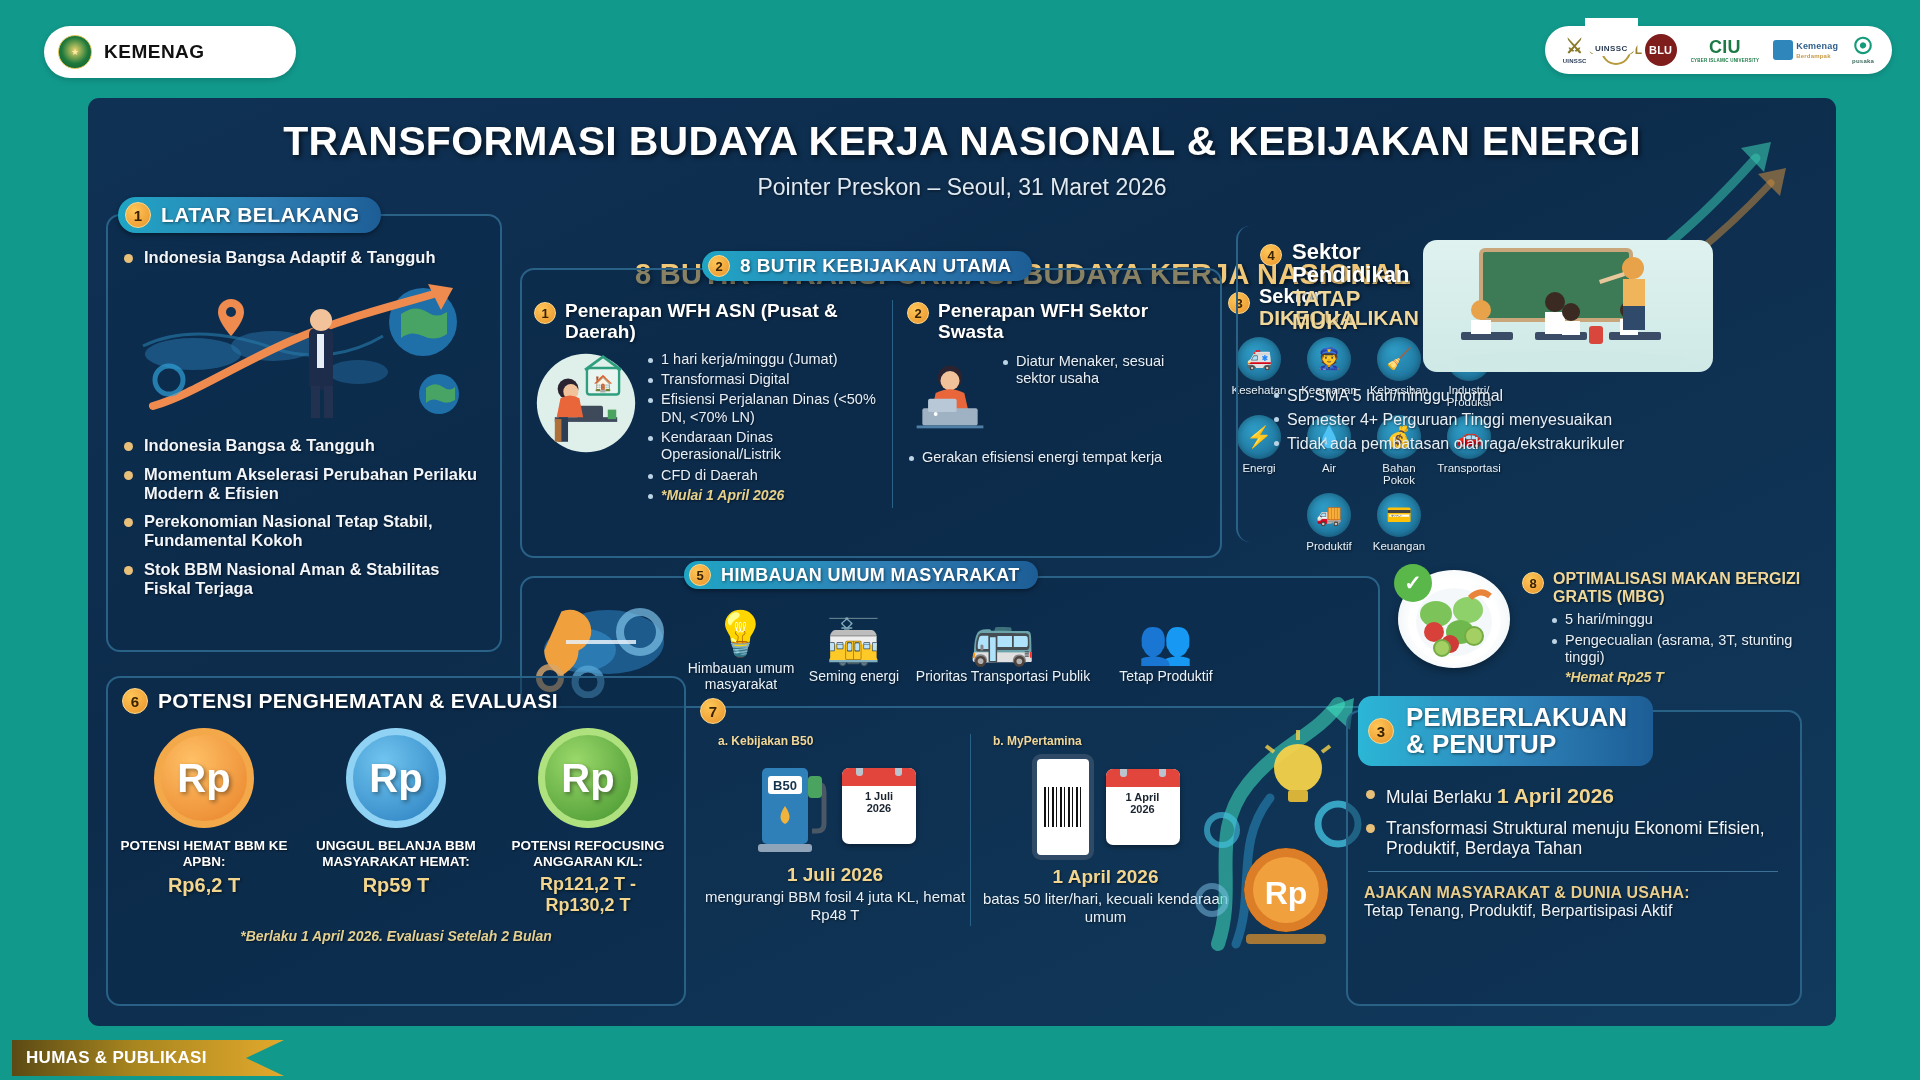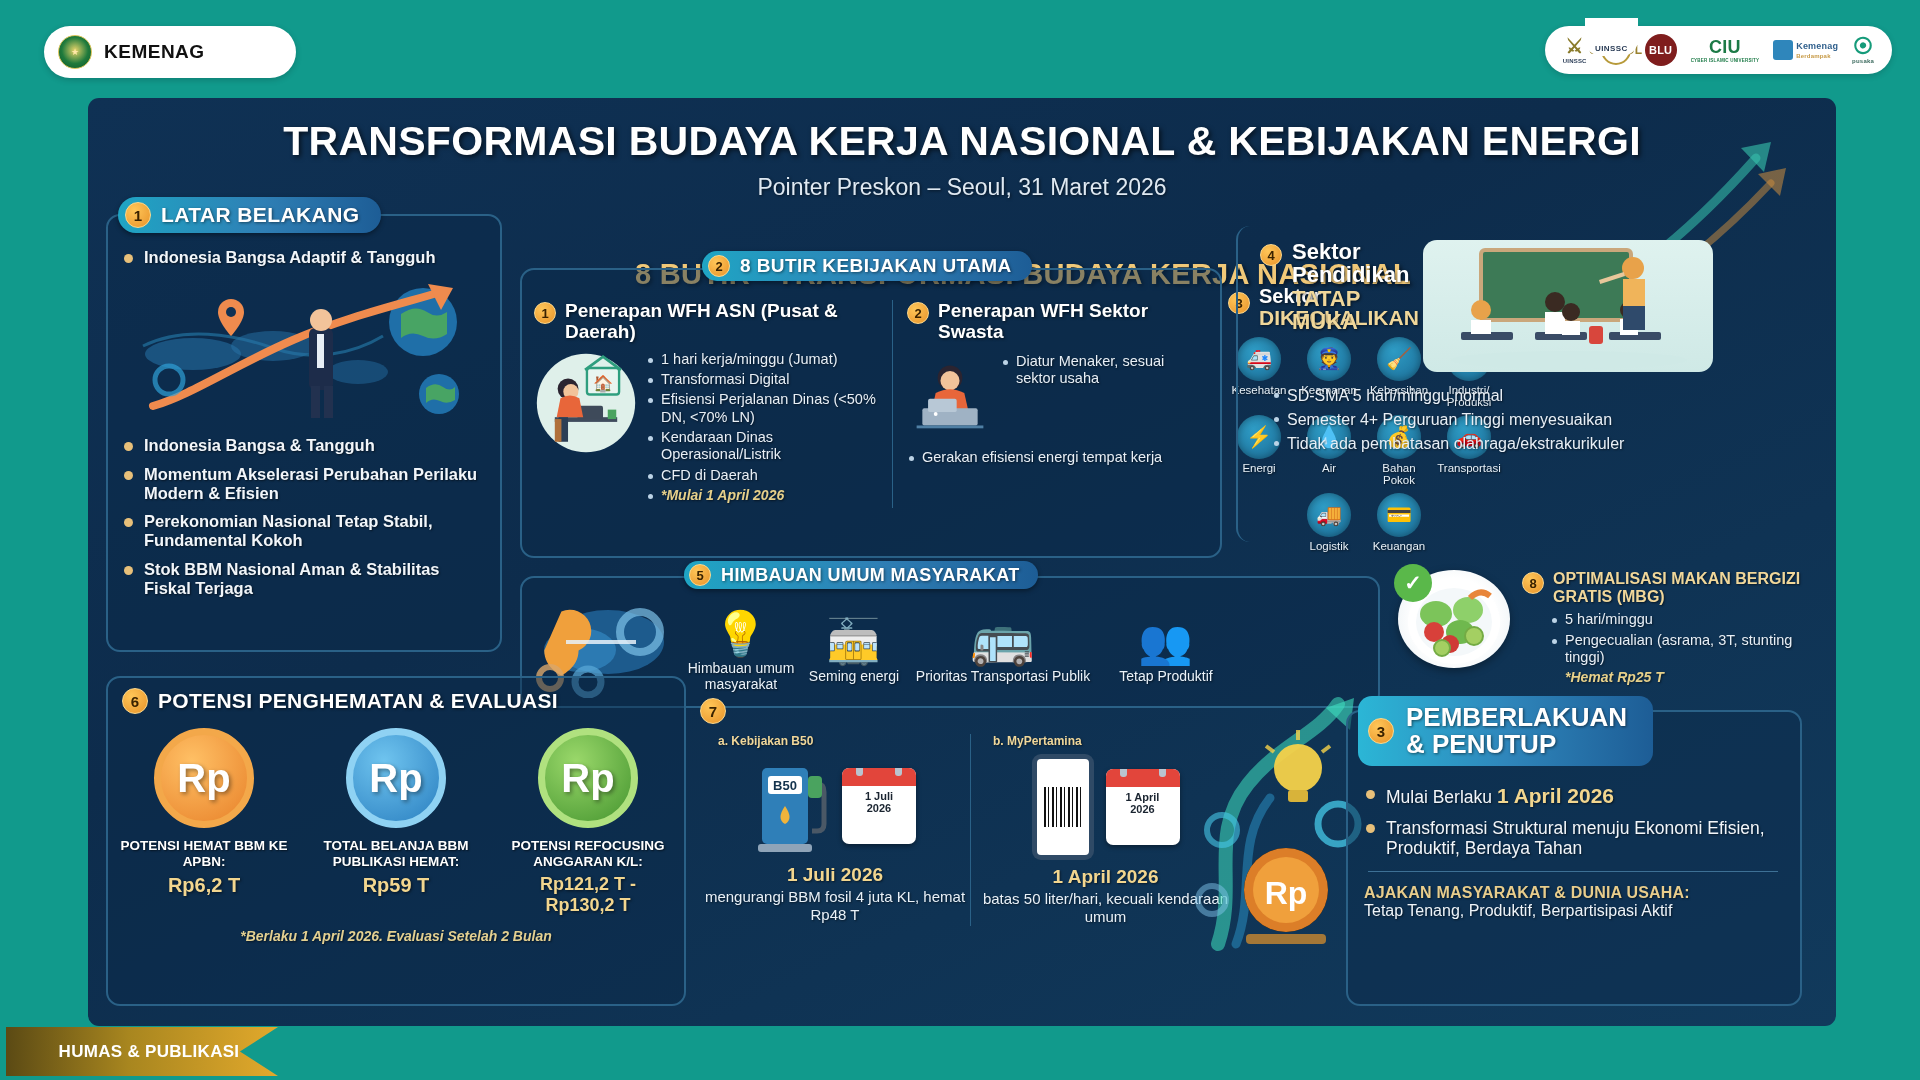--- a/index.html
+++ b/index.html
@@ -224,25 +224,24 @@
     text-shadow:1px 1px 3px rgba(0,0,0,.55);}
   .pn-bullets li{ font-size:17.5px; font-weight:normal; }
   .pn-bullets li b{ color:#f2d68f; }
   .divider{ height:1px;background:#3d7095; margin:12px 4px; }
   .cta-gold{ color:#e8cd8c; font-weight:bold; font-size:16px; letter-spacing:.2px;
     text-shadow:1px 1px 2px rgba(0,0,0,.55);}
   .cta-white{ color:#eef4f9; font-size:16px; text-shadow:1px 1px 2px rgba(0,0,0,.55);}
 
   
   .humas{
-    position:absolute; left:6px; bottom:4px; width:272px; height:49px;
+    position:absolute; left:12px; bottom:4px; width:272px; height:36px;
     background:linear-gradient(90deg,#5b4a14 0%,#a8861f 45%,#e2a92c 100%);
     display:flex; align-items:center; padding-left:14px;
     clip-path:polygon(0 0,100% 0,86% 50%,100% 100%,0 100%);
-    justify-content:center;
   }
   .humas span{ color:#fff; font-weight:bold; font-size:17px; letter-spacing:.3px; }
 </style>
 </head>
 <body>
 
 <div class="kemenag-pill">
   <div class="kemenag-logo">★</div>
   <div class="kemenag-text">KEMENAG</div>
 </div>
@@ -454,21 +453,21 @@
         <div class="icon-circ">💰</div>
         <div class="icon-cap">Bahan Pokok</div>
       </div>
       <div class="icon-cell">
         <div class="icon-circ">🚗</div>
         <div class="icon-cap">Transportasi</div>
       </div>
       <div style="width:62px;"></div>
       <div class="icon-cell">
         <div class="icon-circ">🚚</div>
-        <div class="icon-cap">Logistik</div>
+        <div class="icon-cap">Produktif</div>
       </div>
       <div class="icon-cell">
         <div class="icon-circ">💳</div>
         <div class="icon-cap">Keuangan</div>
       </div>
     </div>
   </div>
 
   <div class="panel" id="p-pendidikan">
     <div style="padding:14px 16px 0 22px;">
@@ -598,21 +597,21 @@
       <div style="color:#fff;font-weight:bold;font-size:21px;letter-spacing:.3px;text-shadow:1px 1px 3px rgba(0,0,0,.6);">POTENSI PENGHEMATAN &amp; EVALUASI</div>
     </div>
     <div class="coin-row">
       <div class="coin-col">
         <div class="coin orange">Rp</div>
         <div class="coin-lbl">POTENSI HEMAT BBM KE APBN:</div>
         <div class="coin-val">Rp6,2 T</div>
       </div>
       <div class="coin-col">
         <div class="coin blue">Rp</div>
-        <div class="coin-lbl">TOTAL BELANJA BBM PUBLIKASI HEMAT:</div>
+        <div class="coin-lbl">UNGGUL BELANJA BBM MASYARAKAT HEMAT:</div>
         <div class="coin-val">Rp59 T</div>
       </div>
       <div class="coin-col">
         <div class="coin green">Rp</div>
         <div class="coin-lbl">POTENSI REFOCUSING ANGGARAN K/L:</div>
         <div class="coin-val" style="font-size:18px;">Rp121,2 T - Rp130,2 T</div>
       </div>
     </div>
     <div class="foot-note">*Berlaku 1 April 2026. Evaluasi Setelah 2 Bulan</div>
   </div>

